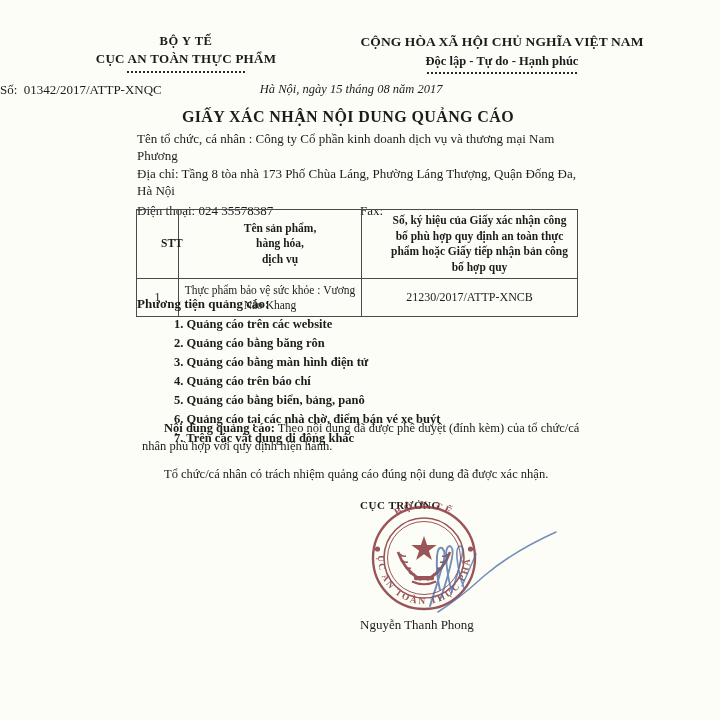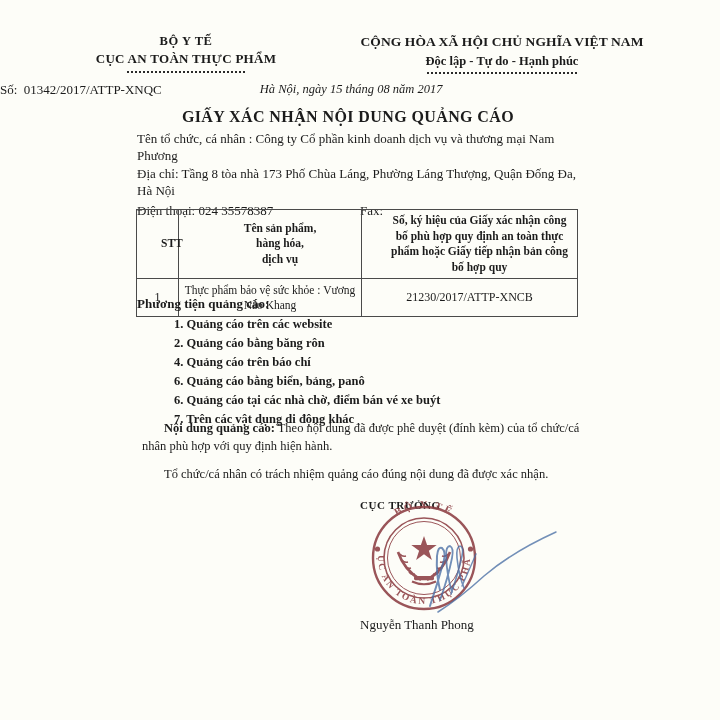--- a/index.html
+++ b/index.html
@@ -271,22 +271,23 @@
         <td class="cell-name">Thực phẩm bảo vệ sức khỏe : Vương Não Khang</td>
         <td class="cell-cert">21230/2017/ATTP-XNCB</td>
       </tr>
     </tbody>
   </table>
 
   <div class="media-head">Phương tiện quảng cáo:</div>
   <div class="media-list">
     <div class="mi">1. Quảng cáo trên các website</div>
     <div class="mi">2. Quảng cáo bằng băng rôn</div>
+    <div class="mi">3. Quảng cáo bằng màn hình điện tử</div>
     <div class="mi">4. Quảng cáo trên báo chí</div>
-    <div class="mi">6. Quảng cáo bằng biển, bảng, panô</div>
+    <div class="mi">5. Quảng cáo bằng biển, bảng, panô</div>
     <div class="mi">6. Quảng cáo tại các nhà chờ, điểm bán vé xe buýt</div>
     <div class="mi">7. Trên các vật dụng di động khác</div>
   </div>
 
   <div class="content-block">
     <div class="p1"><b>Nội dung quảng cáo:</b><span> Theo nội dung đã được phê duyệt (đính kèm) của tổ chức/cá nhân phù hợp với quy định hiện hành.</span></div>
     <div class="p2">Tổ chức/cá nhân có trách nhiệm quảng cáo đúng nội dung đã được xác nhận.</div>
   </div>
 
   <div class="sig-title">CỤC TRƯỞNG</div>

